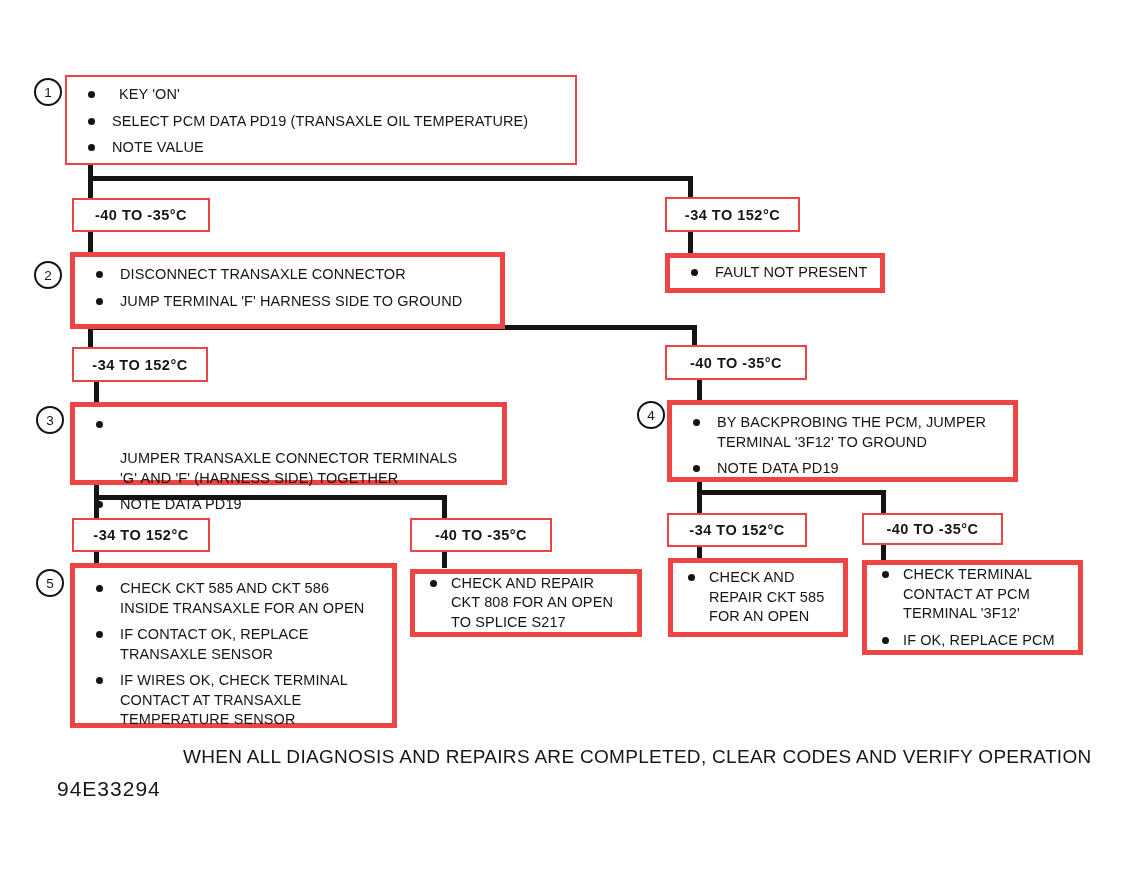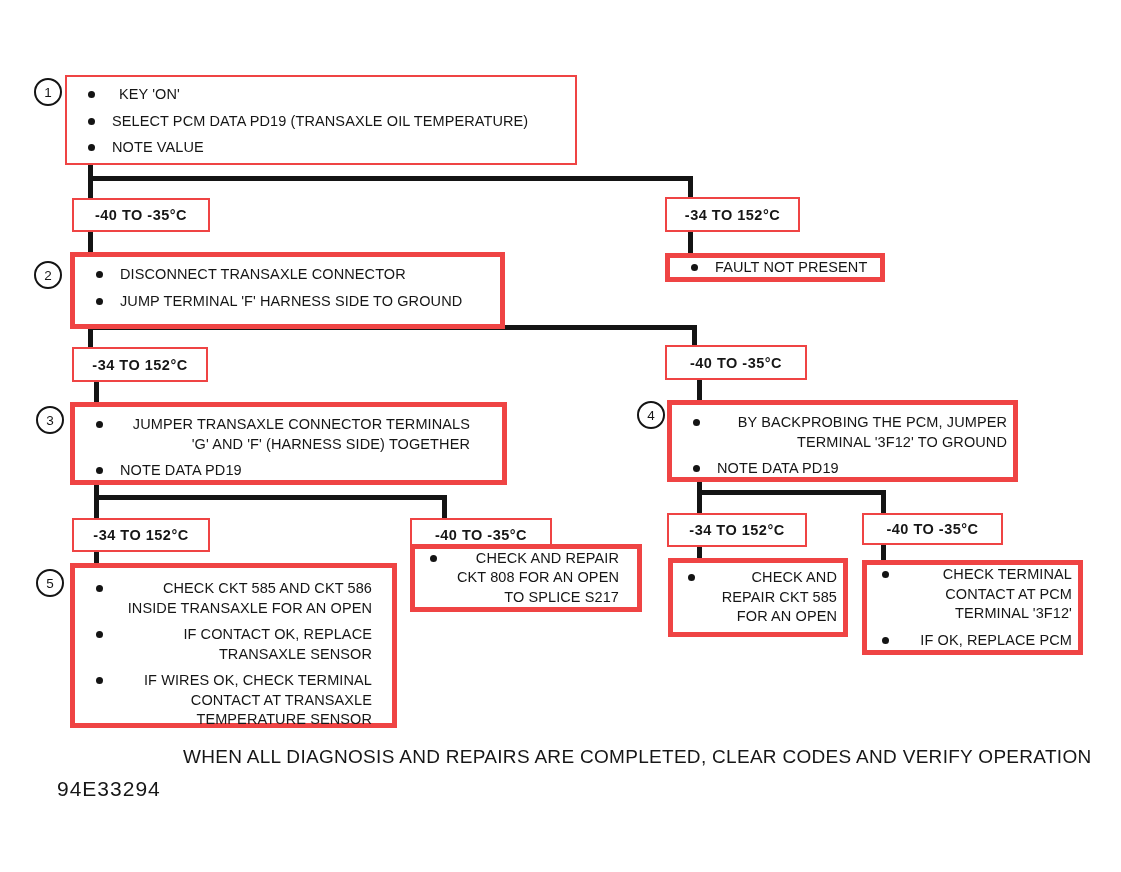--- a/index.html
+++ b/index.html
@@ -16,21 +16,20 @@
     background:#ffffff;
     overflow:hidden;
   }
   
   .ln { position:absolute; background:#141414; }
   
   .box {
     position:absolute;
     border:5px solid #ef4444;
     background:#ffffff;
-    text-align:right;
   }
   .stepbox { padding-top:8px; }
   .vcenter { display:flex; flex-direction:column; justify-content:center; padding-top:0; }
   
   .brow {
     display:flex;
     align-items:flex-start;
     padding-left:21px;
     padding-right:6px;
     margin-bottom:7px;
@@ -45,21 +44,21 @@
     margin-top:6px;
     margin-right:17px;
   }
   .tight .dot { margin-right:14px; }
   .bt {
     font-size:14.5px;
     letter-spacing:0.1px;
     line-height:19.5px;
     white-space:normal;
   }
-  .bt-w350 { width:350px; }
+  .bt-w350 { width:350px;margin-top:34px; }
   .bt-w300 { width:300px; }
   .bt-w252 { width:252px; }
   .bt-w168 { width:168px; }
   .bt-w128 { width:128px; }
   .bt-w170 { width:170px; }
   
   .range {
     display:flex;
     align-items:center;
     justify-content:center;
@@ -145,21 +144,21 @@
     </div>
     <div class="brow">
       <span class="dot"></span>
       <span class="bt">NOTE VALUE</span>
     </div>
   </div>
 
   <div class="box range" style="left:72px;top:198px;width:138px;height:34px">-40 TO -35°C</div>
   <div class="box range" style="left:665px;top:197px;width:135px;height:35px">-34 TO 152°C</div>
 
-  <div class="box vcenter" style="left:665px;top:253px;width:220px;height:29px">
+  <div class="box vcenter" style="left:665px;top:253px;width:220px;height:40px">
     <div class="brow">
       <span class="dot"></span>
       <span class="bt">FAULT NOT PRESENT</span>
     </div>
   </div>
 
   <div class="box stepbox" style="left:70px;top:252px;width:435px;height:77px">
     <div class="brow">
       <span class="dot"></span>
       <span class="bt">DISCONNECT TRANSAXLE CONNECTOR</span>
@@ -208,21 +207,21 @@
     <div class="brow">
       <span class="dot"></span>
       <span class="bt bt-w252">IF CONTACT OK, REPLACE TRANSAXLE SENSOR</span>
     </div>
     <div class="brow">
       <span class="dot"></span>
       <span class="bt bt-w252">IF WIRES OK, CHECK TERMINAL CONTACT AT TRANSAXLE TEMPERATURE SENSOR</span>
     </div>
   </div>
 
-  <div class="box vcenter" style="left:410px;top:544px;width:232px;height:68px">
+  <div class="box vcenter" style="left:410px;top:569px;width:232px;height:68px">
     <div class="brow tight">
       <span class="dot"></span>
       <span class="bt bt-w168">CHECK AND REPAIR CKT 808 FOR AN OPEN TO SPLICE S217</span>
     </div>
   </div>
 
   <div class="box vcenter" style="left:668px;top:558px;width:180px;height:79px">
     <div class="brow tight">
       <span class="dot"></span>
       <span class="bt bt-w128">CHECK AND REPAIR CKT 585 FOR AN OPEN</span>

